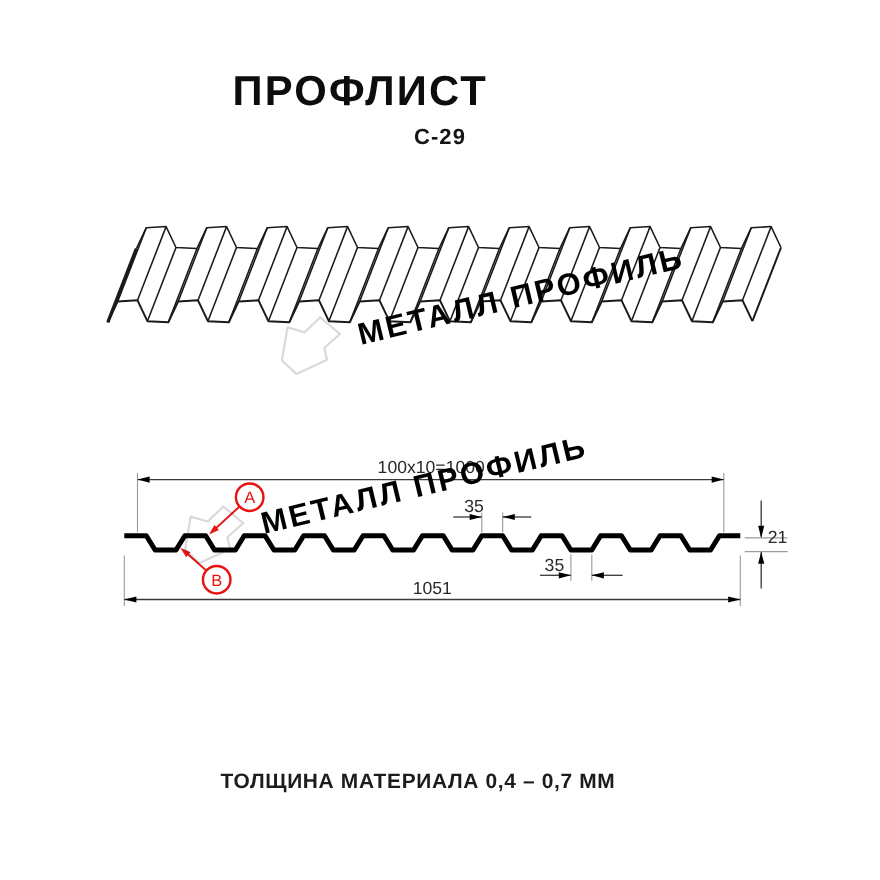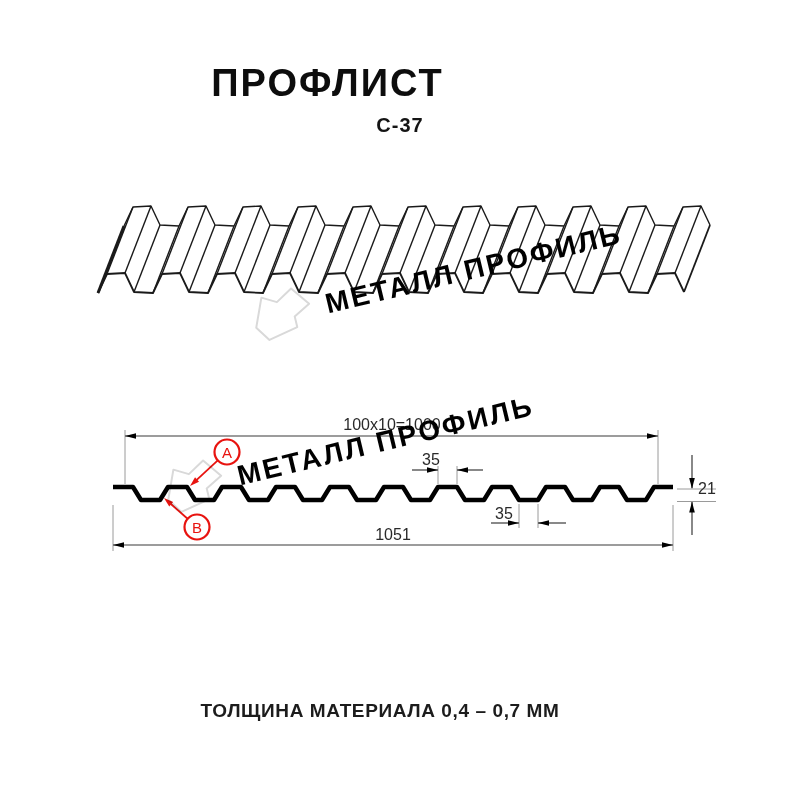--- a/index.html
+++ b/index.html
@@ -29,21 +29,21 @@
   .wm-1{left:250px;top:296px;}
   .wm-2{left:162px;top:468px;}
   svg text{font-family:"Liberation Sans",sans-serif;}
 </style>
 </head>
 <body>
 
 <div class="page">
 
   <h1 class="page-title">ПРОФЛИСТ</h1>
-  <div class="product-code">С-37</div>
+  <div class="product-code">С-29</div>
 
   <svg id="drawing" width="800" height="800" viewBox="0 0 800 800">
       <g>
         <path d="M 98 293 L 107 274 L 125 273 L 134 292 L 153 293 L 162 274 L 180 273 L 189 292 L 208 293 L 217 274 L 235 273 L 244 292 L 263 293 L 272 274 L 290 273 L 299 292 L 318 293 L 327 274 L 345 273 L 354 292 L 373 293 L 382 274 L 400 273 L 409 292 L 428 293 L 437 274 L 455 273 L 464 292 L 483 293 L 492 274 L 510 273 L 519 292 L 538 293 L 547 274 L 565 273 L 574 292 L 593 293 L 602 274 L 620 273 L 629 292 L 648 293 L 657 274 L 675 273 L 684 292 L 710 225 L 710 225 L 701 206 L 683 207 L 674 226 L 655 225 L 646 206 L 628 207 L 619 226 L 600 225 L 591 206 L 573 207 L 564 226 L 545 225 L 536 206 L 518 207 L 509 226 L 490 225 L 481 206 L 463 207 L 454 226 L 435 225 L 426 206 L 408 207 L 399 226 L 380 225 L 371 206 L 353 207 L 344 226 L 325 225 L 316 206 L 298 207 L 289 226 L 270 225 L 261 206 L 243 207 L 234 226 L 215 225 L 206 206 L 188 207 L 179 226 L 160 225 L 151 206 L 133 207 L 124 226 Z" fill="#ffffff" stroke="none"></path>
         <line x1="107" y1="274" x2="133" y2="207" stroke="#1a1a1a" stroke-width="1.4"></line>
         <line x1="125" y1="273" x2="151" y2="206" stroke="#1a1a1a" stroke-width="1.4"></line>
         <line x1="134" y1="292" x2="160" y2="225" stroke="#1a1a1a" stroke-width="1.4"></line>
         <line x1="153" y1="293" x2="179" y2="226" stroke="#1a1a1a" stroke-width="1.4"></line>
         <line x1="162" y1="274" x2="188" y2="207" stroke="#1a1a1a" stroke-width="1.4"></line>
         <line x1="180" y1="273" x2="206" y2="206" stroke="#1a1a1a" stroke-width="1.4"></line>

